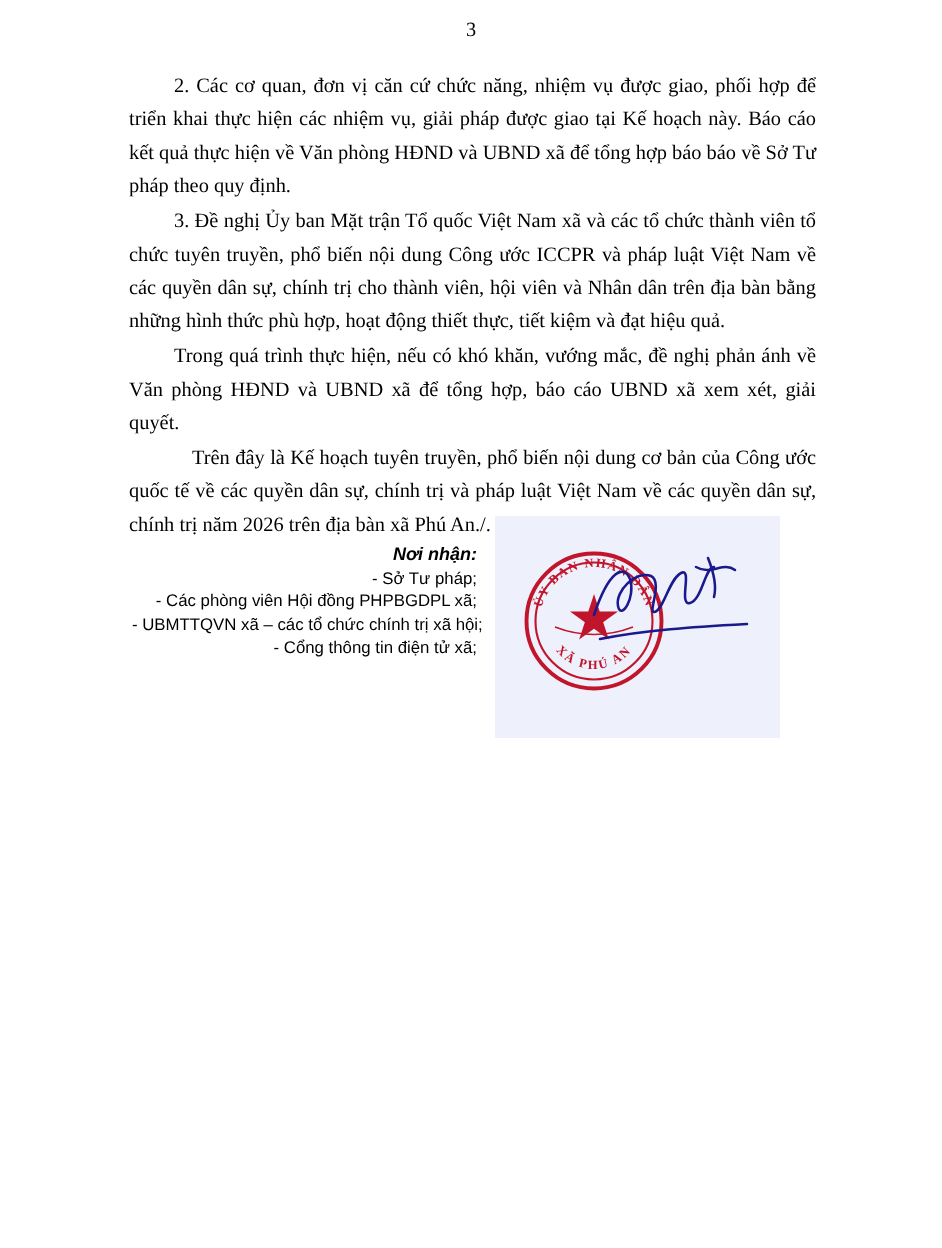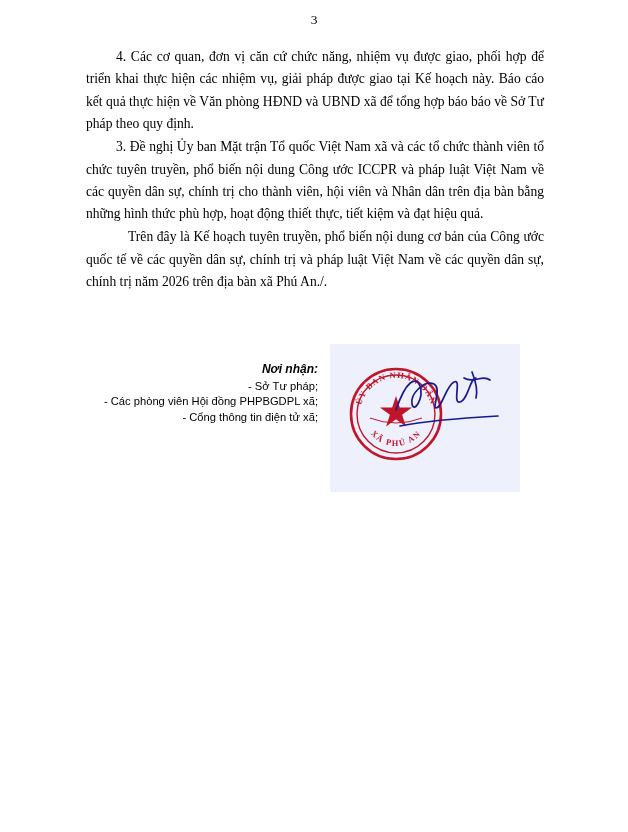--- a/index.html
+++ b/index.html
@@ -107,31 +107,33 @@
   .signature-mark svg { display: block; }
 </style>
 </head>
 <body>
 
 <div class="page">
 
   <div class="page-number">3</div>
 
   <div class="content">
-    <p class="para">4. Các cơ quan, đơn vị căn cứ chức năng, nhiệm vụ được giao, phối hợp để triển khai thực hiện các nhiệm vụ, giải pháp được giao tại Kế hoạch này. Báo cáo kết quả thực hiện về Văn phòng HĐND và UBND xã để tổng hợp báo báo về Sở Tư pháp theo quy định.</p>
+    <p class="para">2. Các cơ quan, đơn vị căn cứ chức năng, nhiệm vụ được giao, phối hợp để triển khai thực hiện các nhiệm vụ, giải pháp được giao tại Kế hoạch này. Báo cáo kết quả thực hiện về Văn phòng HĐND và UBND xã để tổng hợp báo báo về Sở Tư pháp theo quy định.</p>
     <p class="para gap">3. Đề nghị Ủy ban Mặt trận Tổ quốc Việt Nam xã và các tổ chức thành viên tổ chức tuyên truyền, phổ biến nội dung Công ước ICCPR và pháp luật Việt Nam về các quyền dân sự, chính trị cho thành viên, hội viên và Nhân dân trên địa bàn bằng những hình thức phù hợp, hoạt động thiết thực, tiết kiệm và đạt hiệu quả.</p>
+    <p class="para gap">Trong quá trình thực hiện, nếu có khó khăn, vướng mắc, đề nghị phản ánh về Văn phòng HĐND và UBND xã để tổng hợp, báo cáo UBND xã xem xét, giải quyết.</p>
     <p class="para gap indent-wide">Trên đây là Kế hoạch tuyên truyền, phổ biến nội dung cơ bản của Công ước quốc tế về các quyền dân sự, chính trị và pháp luật Việt Nam về các quyền dân sự, chính trị năm 2026 trên địa bàn xã Phú An./.</p>
   </div>
 
   <div class="signature-block">
 
     <div class="recipients">
       <div class="title">Nơi nhận:</div>
       <div class="r-item">- Sở Tư pháp;</div>
       <div class="r-item">- Các phòng viên Hội đồng PHPBGDPL xã;</div>
+      <div class="r-item">- UBMTTQVN xã – các tổ chức chính trị xã hội;</div>
       <div class="r-item">- Cổng thông tin điện tử xã;</div>
     </div>
 
     <div class="stamp-area">
 
       <div class="seal">
         <svg width="96" height="96" viewBox="0 0 96 96" xmlns="http://www.w3.org/2000/svg">
           <defs>
             <path id="arcTop" d="M 12,48 A 36,36 0 0 1 84,48"></path>
             <path id="arcBot" d="M 16,48 A 32,32 0 0 0 80,48"></path>

